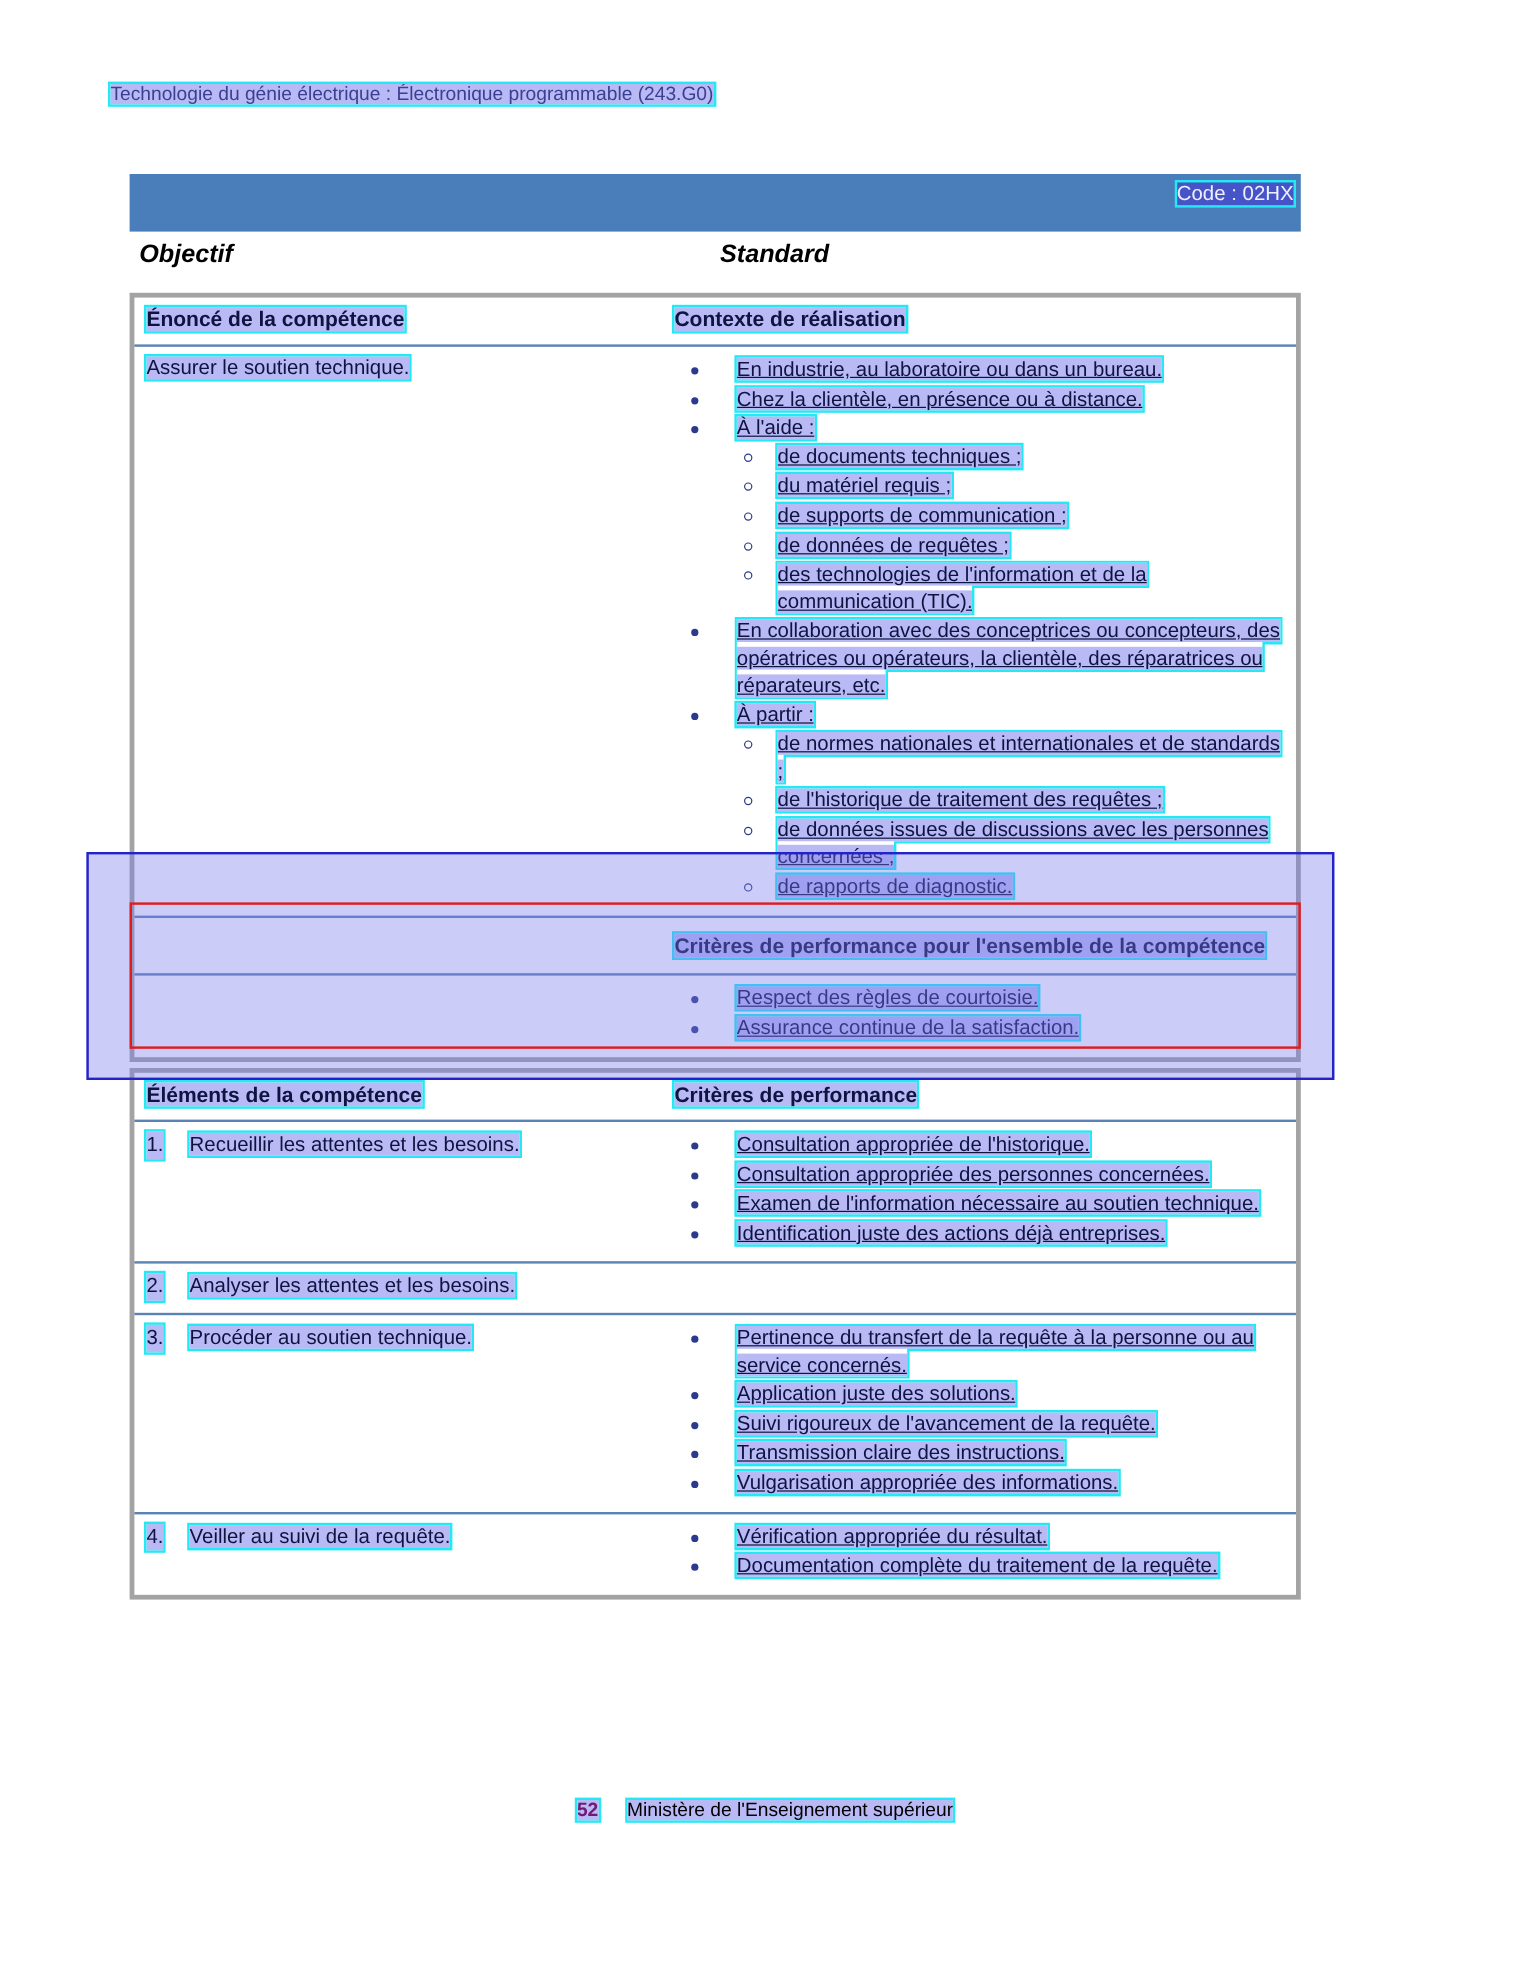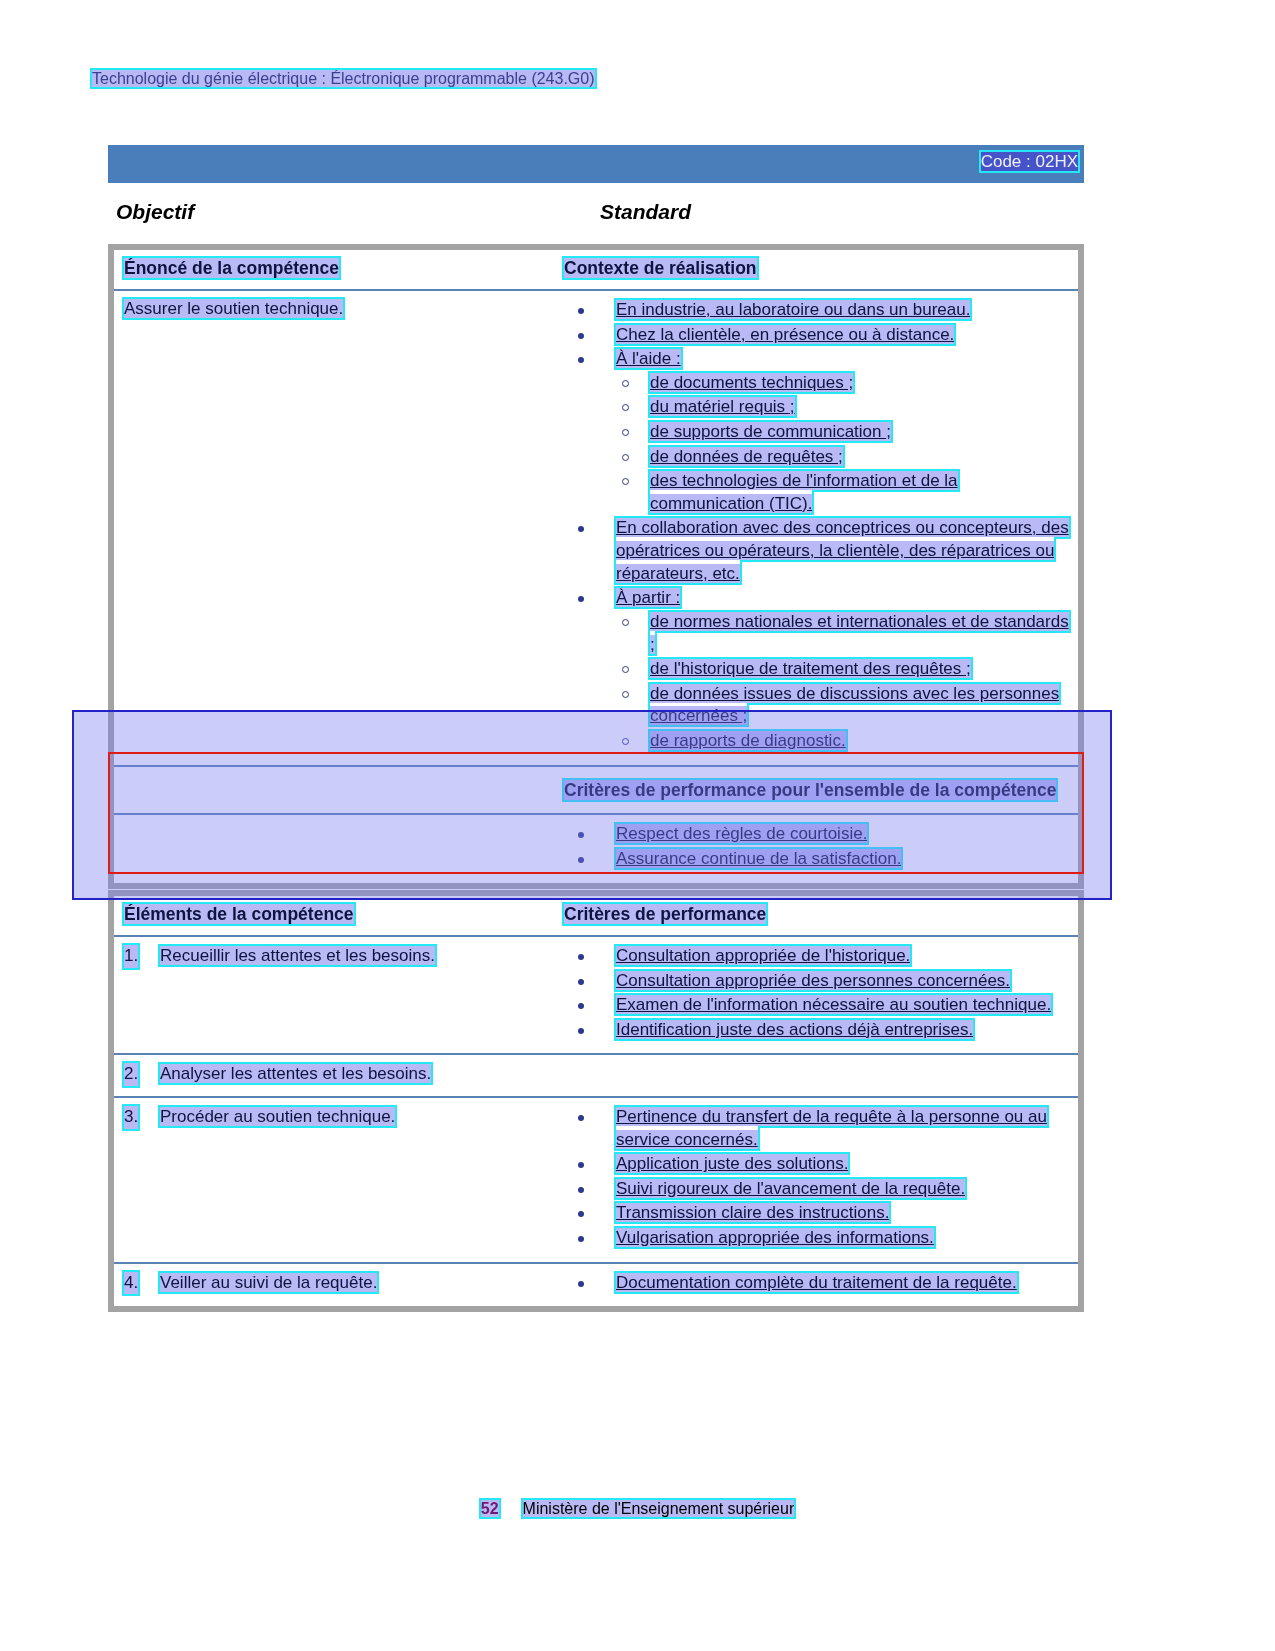--- a/index.html
+++ b/index.html
@@ -35,21 +35,21 @@
     color: #3a3f8f;
     white-space: nowrap;
   }
 
   
   .code-bar {
     position: absolute;
     left: 108px;
     top: 145px;
     width: 976px;
-    height: 38px;
+    height: 48px;
     background: #4a7ebb;
   }
   .code-bar .code-text {
     position: absolute;
     right: 6px;
     top: 7px;
     font-size: 17px;
     color: #ffffff;
     white-space: nowrap;
   }
@@ -85,21 +85,21 @@
     background: #c3c3f7;
     outline: 2px solid #25e8f5;
     z-index: -1;
   }
 
   
   .tbl {
     position: absolute;
     left: 108px;
     width: 976px;
-    border: 6px solid #a3a3a3;
+    border: 4px solid #a3a3a3;
     box-sizing: border-box;
     background: #ffffff;
   }
   #table-objectif { top: 244px; }
   #table-elements { top: 890px; }
 
   .row {
     display: flex;
     border-bottom: 2px solid #5b82b5;
   }
@@ -389,20 +389,21 @@
 
   <div class="row">
     <div class="cell-left">
       <div class="num-item">
         <span class="num hl">4.</span>
         <span class="hl">Veiller au suivi de la requête.</span>
       </div>
     </div>
     <div class="cell-right">
       <ul class="lvl1">
+        <li><span class="hl">Vérification appropriée du résultat.</span></li>
         <li><span class="hl">Documentation complète du traitement de la requête.</span></li>
       </ul>
     </div>
   </div>
 
 </div>
 
 <div class="footer">
   <span class="pg hl">52</span><span class="min hl">Ministère de l'Enseignement supérieur</span>
 </div>

